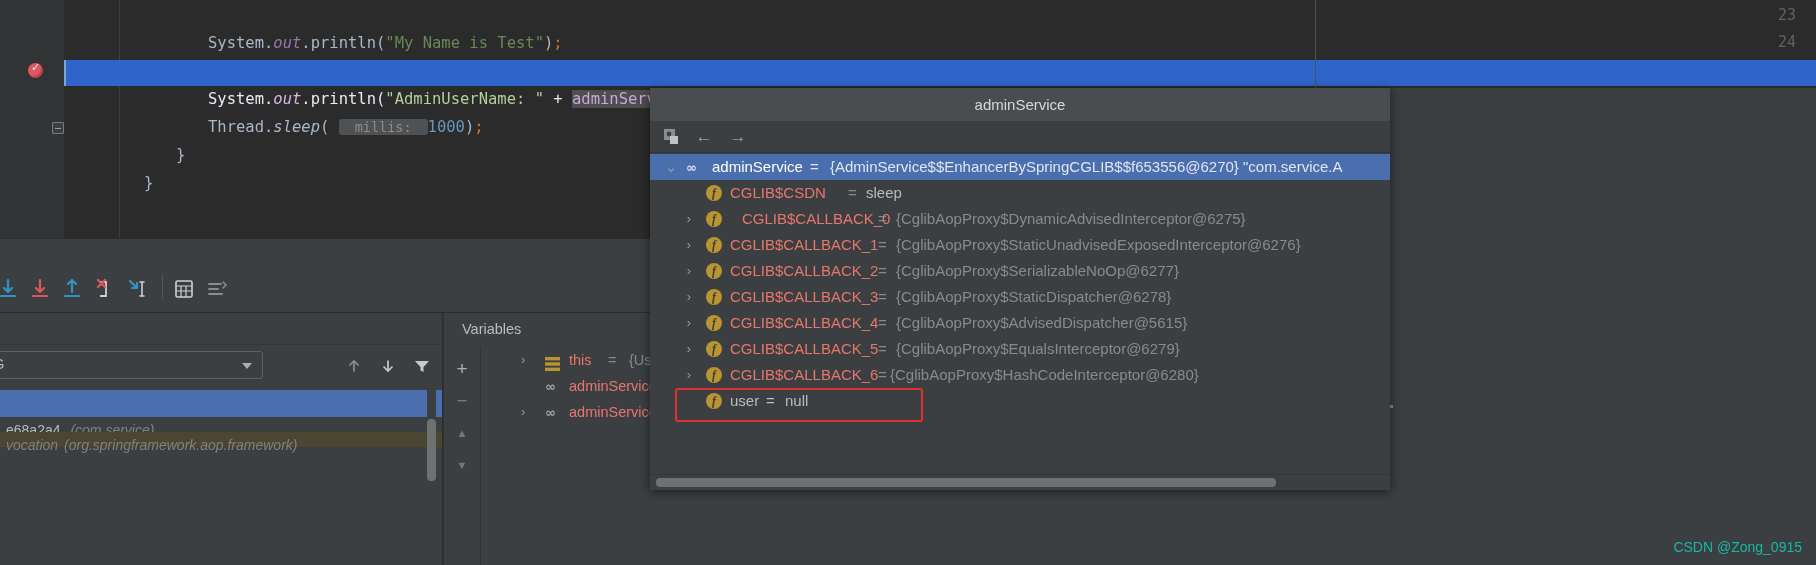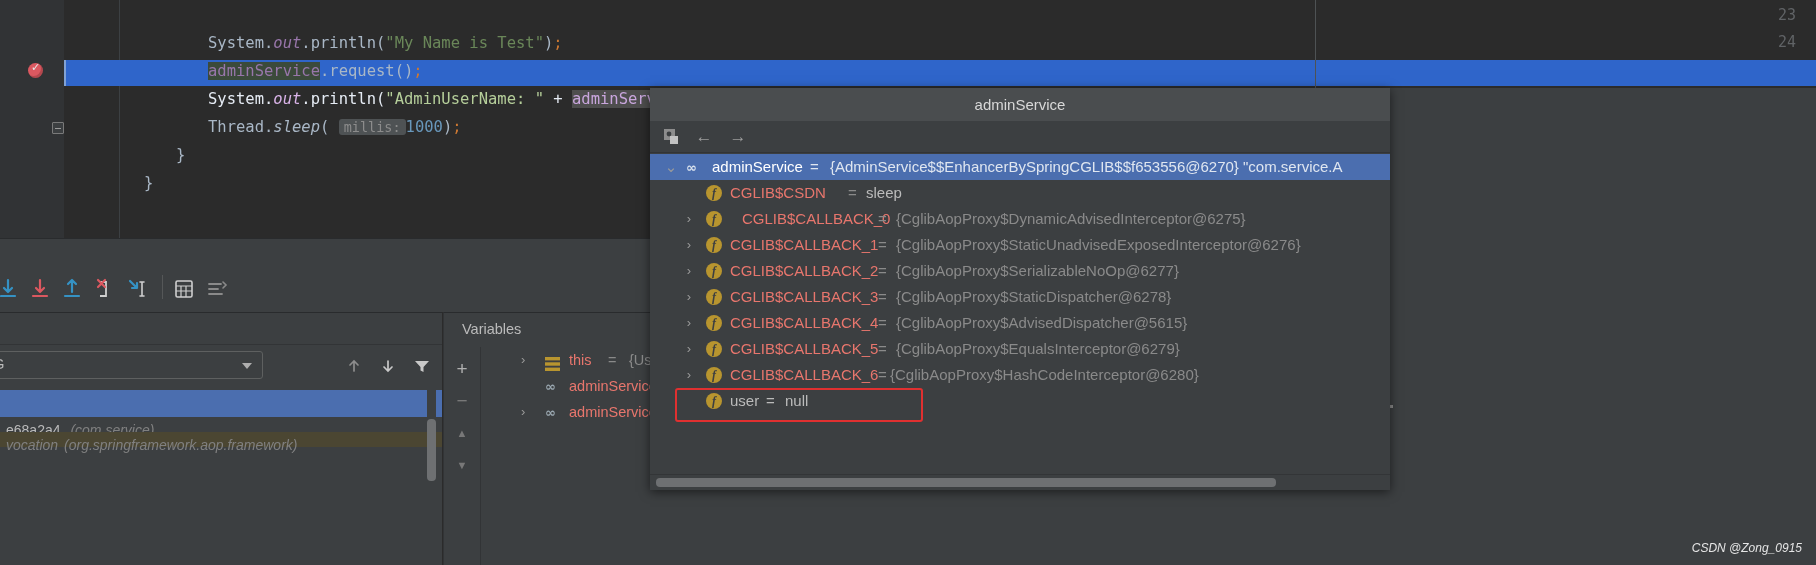--- a/index.html
+++ b/index.html
@@ -61,21 +61,21 @@
   .fld   { color: #9876aa; }
   .ital  { font-style: italic; color: #9876aa; }
   .stat  { font-style: italic; }
   .punct { color: #a9b7c6; }
   .semi  { color: #cc7832; }
   .on-sel { color: #e6ecf5; }
   .idhl  { background: #3b4a3b; }
   .idhl-sel { background: #4e4e4e; }
   .param-hint {
     background: #4e5254; color: #8c8c8c; border-radius: 3px;
-    padding: 0 5px; font-size: 13.5px; font-style: normal;
+    padding: 0 16px; font-size: 13.5px; font-style: normal;
   }
   .inline-hint {
     color: #a5b4c4; font-style: italic; opacity: .85;
   }
 
   
   .debug-toolbar {
     position: absolute; left: 0; top: 238px; width: 660px; height: 74px;
     background: #3c3f41; border-top: 1px solid #292b2d;
   }
@@ -202,21 +202,21 @@
     pointer-events: none;
   }
 
   
   .right-strip {
     position: absolute; left: 1390px; top: 88px; width: 426px; height: 402px;
     background: #3c3f41;
   }
   .watermark {
     position: absolute; right: 14px; bottom: 10px;
-    font-size: 12px; color: #e5e5e5; font-style: italic;
+    font-size: 14px; color: #14b8a6;
   }
   .tick {
     position: absolute; background: #8a8a8a;
   }
 </style>
 </head>
 <body>
 
 <div id="root">
 
@@ -236,23 +236,20 @@
     <div class="breakpoint" style="top:63px;"></div>
     <div class="fold-marker" style="top:122px;"></div>
 
     <div class="cur-line" style="top:60px;"></div>
     <div class="cur-line-bar" style="top:60px;"></div>
 
     <div class="code-line" style="top:4px;">
       <span style="display:inline-block;width:88px;"></span><span class="punct">System.</span><span class="ital">out</span><span class="punct">.println(</span><span class="str">"My Name is Test"</span><span class="punct">)</span><span class="semi">;</span>
     </div>
 
-    <div class="code-line" style="top:32px;">
-      <span style="display:inline-block;width:88px;"></span><span class="fld idhl">adminService</span><span class="punct">.request()</span><span class="semi">;</span>
-    </div>
 
     <div class="code-line" style="top:60px;">
       <span style="display:inline-block;width:88px;"></span><span class="on-sel">System.</span><span class="stat" style="color:#d9b3e8;">out</span><span class="on-sel">.println(</span><span class="str-on-sel">"AdminUserName: "</span><span class="on-sel"> + </span><span class="idhl-sel" style="color:#c9a6dd;">adminService</span><span class="on-sel">.</span><span style="color:#c9a6dd;">user</span><span class="on-sel">.getName())</span><span style="color:#e8a35c;">;</span><span style="display:inline-block;width:34px;"></span><span class="inline-hint">adminService:  "com.service.AdminService@27f71195"</span>
     </div>
 
     <div class="code-line" style="top:88px;">
       <span style="display:inline-block;width:88px;"></span><span class="punct">Thread.</span><span class="stat" style="color:#a9b7c6;">sleep</span><span class="punct">( </span><span class="param-hint">millis:</span><span class="num">1000</span><span class="punct">)</span><span class="semi">;</span>
     </div>
 
     <div class="code-line" style="top:116px;">

